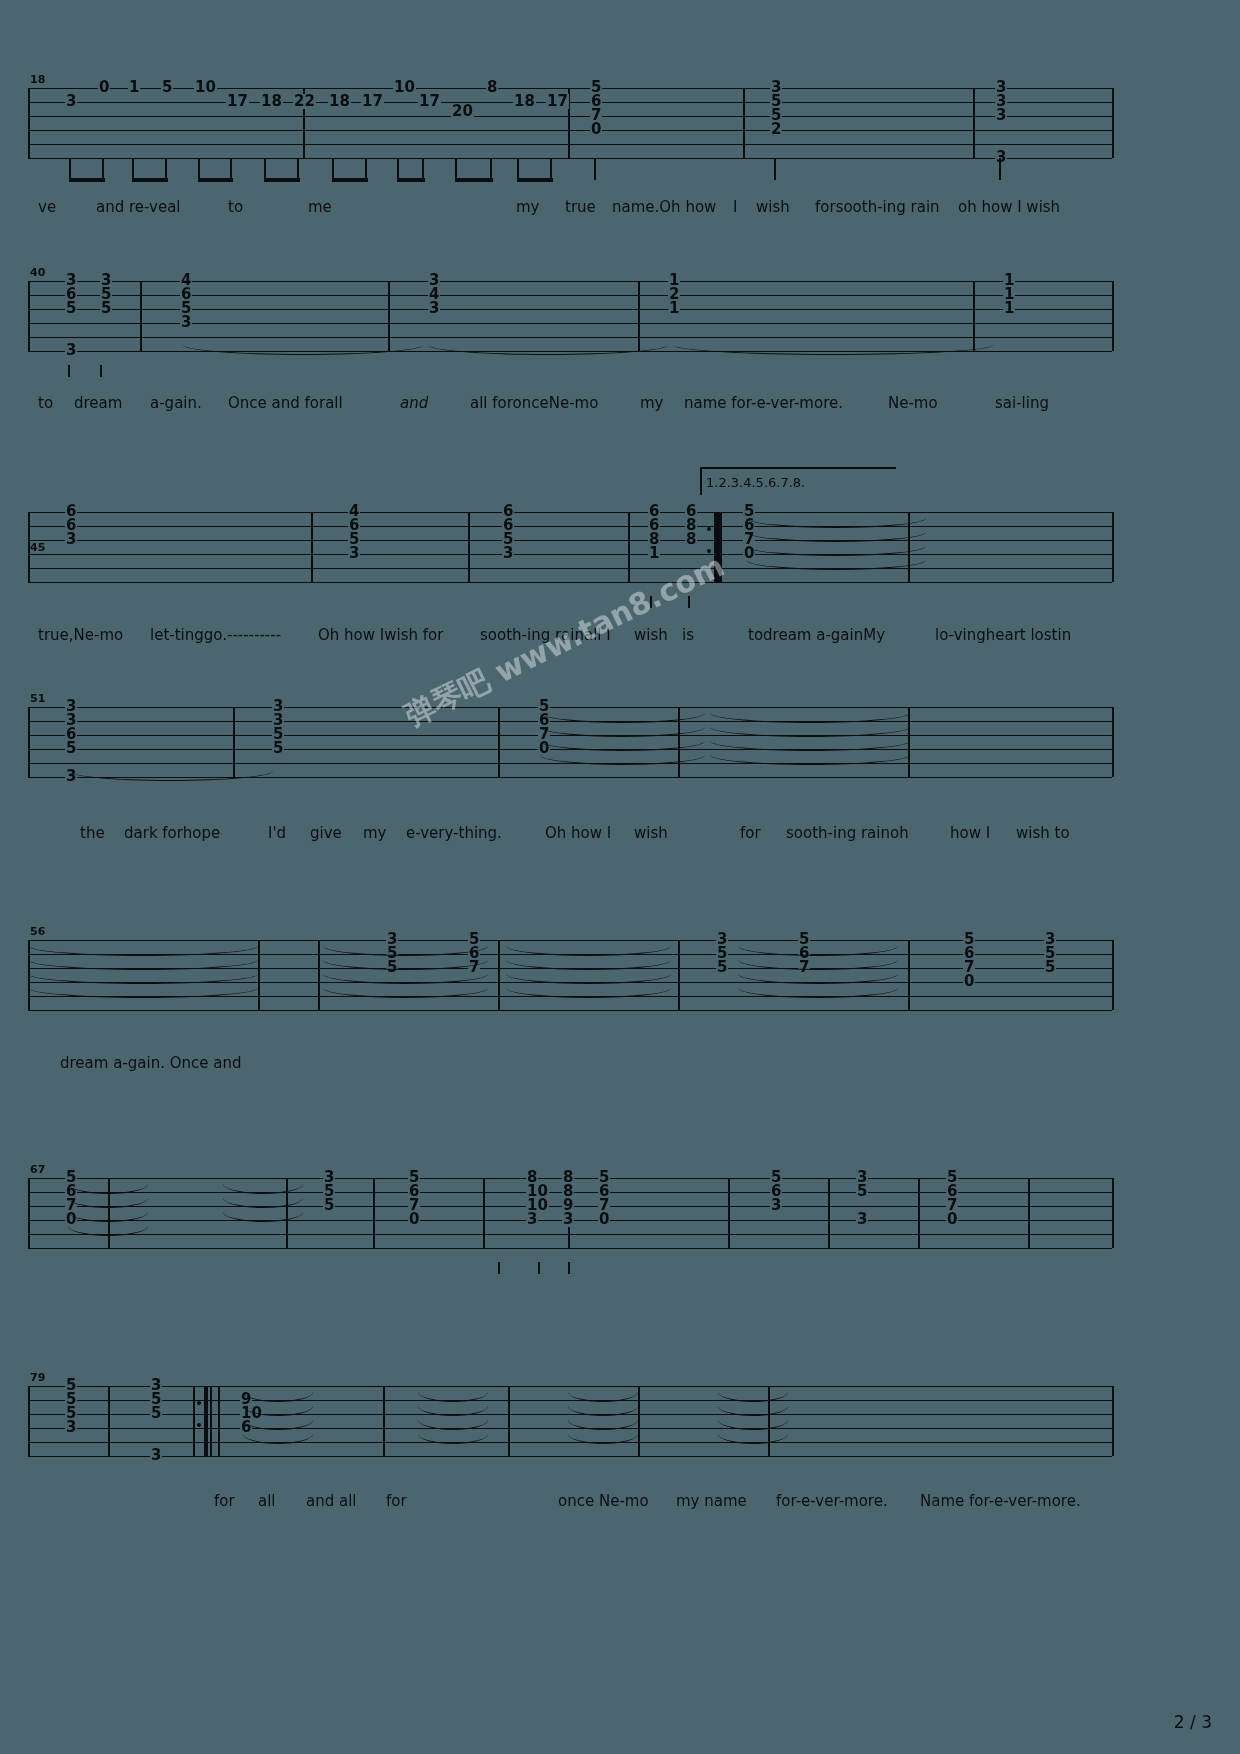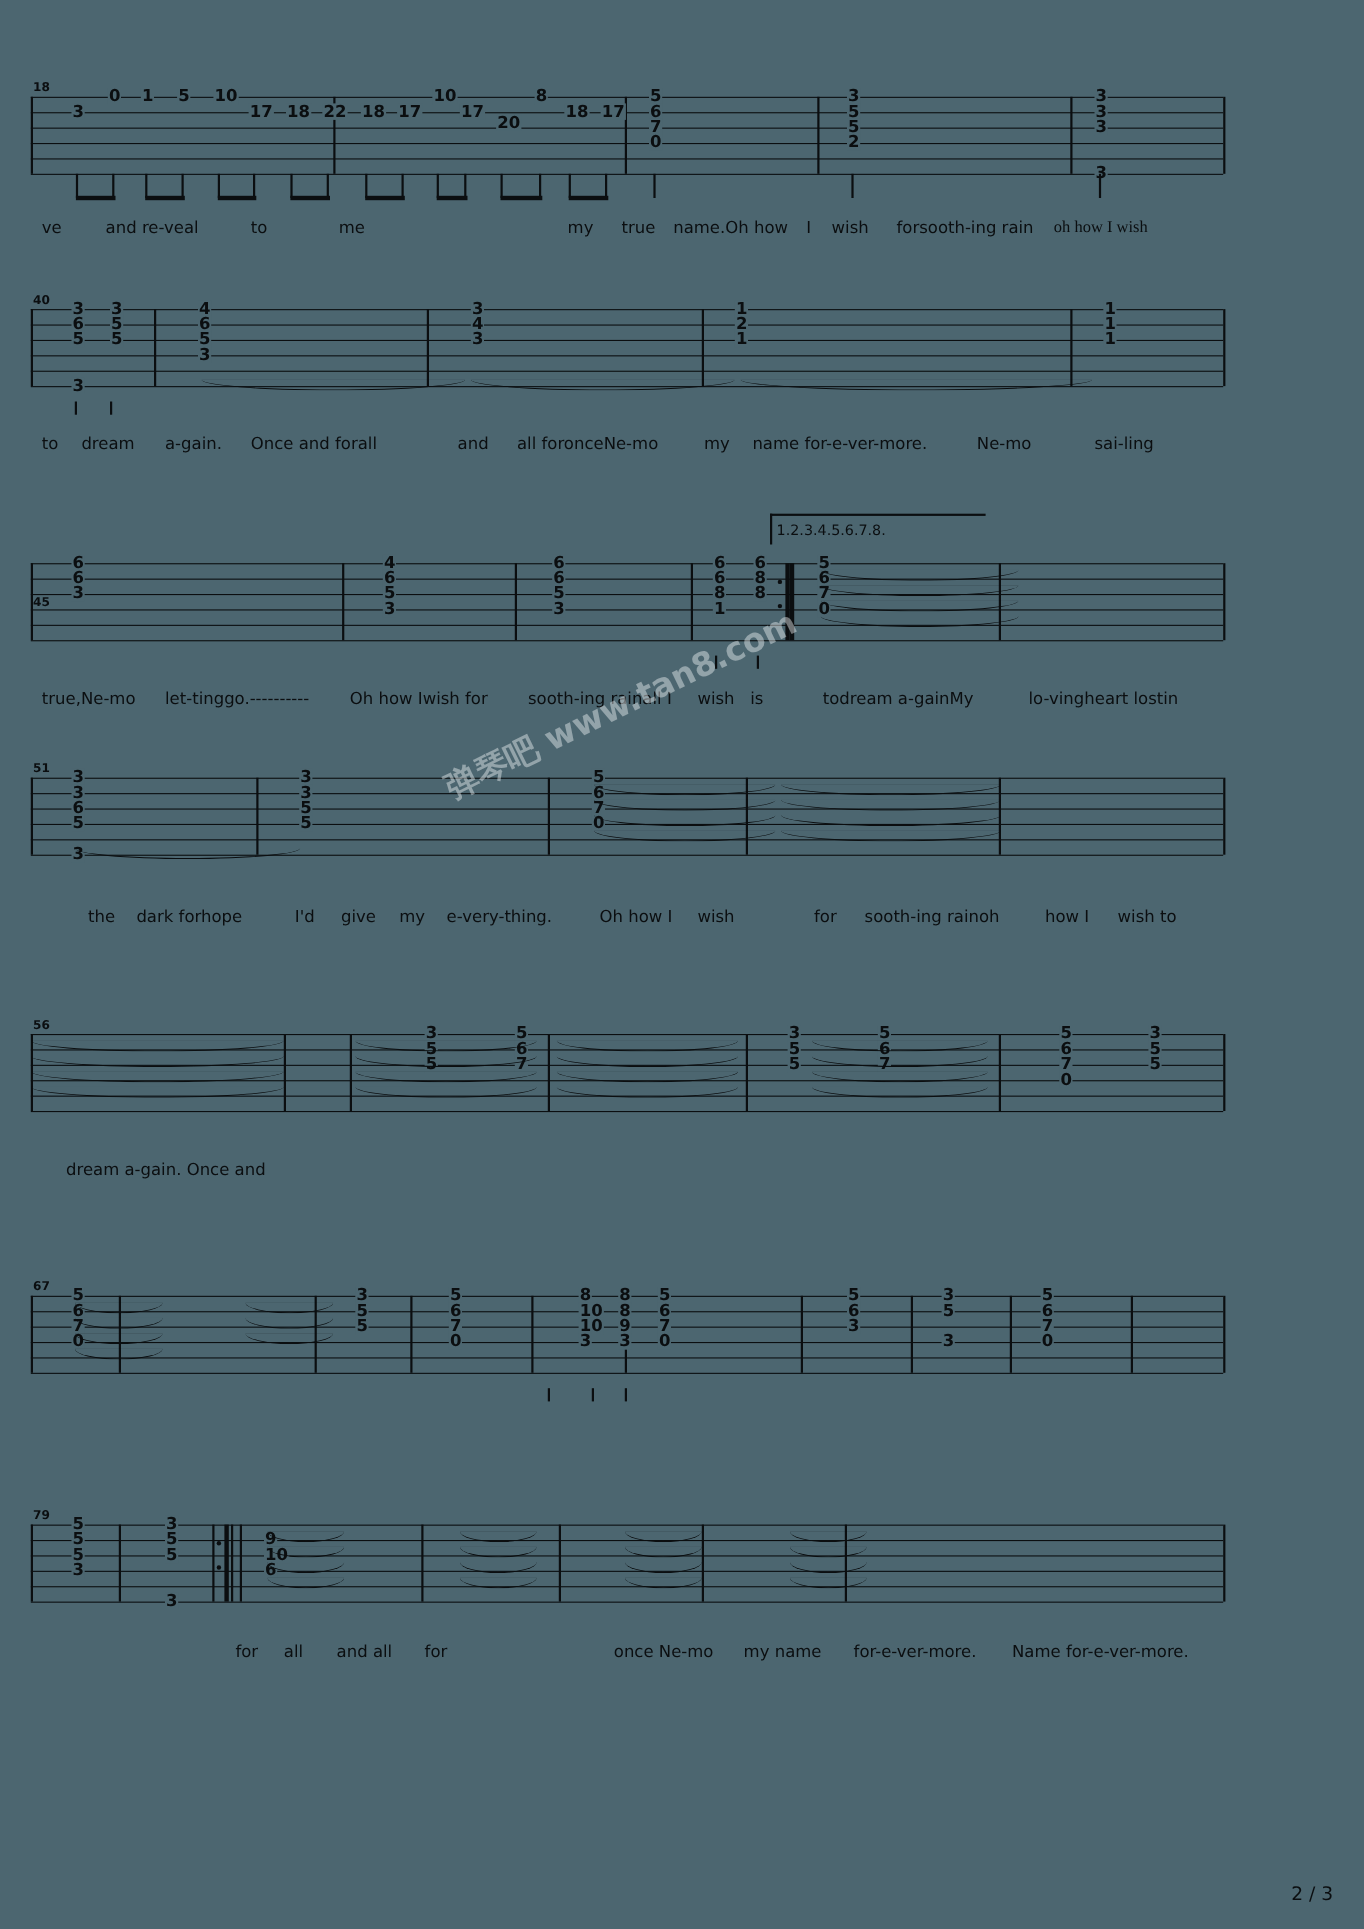--- a/index.html
+++ b/index.html
@@ -106,21 +106,21 @@
       <div class="lyric" style="left: 38px; top: 200px;">ve</div>
       <div class="lyric" style="left: 96px; top: 200px;">and re-veal</div>
       <div class="lyric" style="left: 228px; top: 200px;">to</div>
       <div class="lyric" style="left: 308px; top: 200px;">me</div>
       <div class="lyric" style="left: 516px; top: 200px;">my</div>
       <div class="lyric" style="left: 565px; top: 200px;">true</div>
       <div class="lyric" style="left: 612px; top: 200px;">name.Oh how</div>
       <div class="lyric" style="left: 733px; top: 200px;">I</div>
       <div class="lyric" style="left: 756px; top: 200px;">wish</div>
       <div class="lyric" style="left: 815px; top: 200px;">forsooth-ing rain</div>
-      <div class="lyric" style="left: 958px; top: 200px; font-family: Liberation Serif, serif;">oh how I wish</div>
+      <div class="lyric" style="left: 958px; top: 200px;">oh how I wish</div>
     </div>
     <div class="sys" style="top: 0px;">
       <div class="staff" style="top: 281px; height: 70px;">
         <div class="sline" style="top: 0px;"></div>
         <div class="sline" style="top: 14px;"></div>
         <div class="sline" style="top: 28px;"></div>
         <div class="sline" style="top: 42px;"></div>
         <div class="sline" style="top: 56px;"></div>
         <div class="sline" style="top: 70px;"></div>
       </div>
@@ -148,21 +148,21 @@
       <div class="fret" style="left: 668px; top: 273px;">1</div>
       <div class="fret" style="left: 668px; top: 287px;">2</div>
       <div class="fret" style="left: 668px; top: 301px;">1</div>
       <div class="fret" style="left: 1003px; top: 273px;">1</div>
       <div class="fret" style="left: 1003px; top: 287px;">1</div>
       <div class="fret" style="left: 1003px; top: 301px;">1</div>
       <div class="lyric" style="left: 38px; top: 396px;">to</div>
       <div class="lyric" style="left: 74px; top: 396px;">dream</div>
       <div class="lyric" style="left: 150px; top: 396px;">a-gain.</div>
       <div class="lyric" style="left: 228px; top: 396px;">Once and forall</div>
-      <div class="lyric" style="left: 416px; top: 396px;">and</div>
+      <div class="lyric" style="left: 400px; top: 396px; font-style: italic;">and</div>
       <div class="lyric" style="left: 470px; top: 396px;">all foronceNe-mo</div>
       <div class="lyric" style="left: 640px; top: 396px;">my</div>
       <div class="lyric" style="left: 684px; top: 396px;">name for-e-ver-more.</div>
       <div class="lyric" style="left: 888px; top: 396px;">Ne-mo</div>
       <div class="lyric" style="left: 995px; top: 396px;">sai-ling</div>
     </div>
     <div class="sys" style="top: 0px;">
       <div class="staff" style="top: 512px; height: 70px;">
         <div class="sline" style="top: 0px;"></div>
         <div class="sline" style="top: 14px;"></div>

